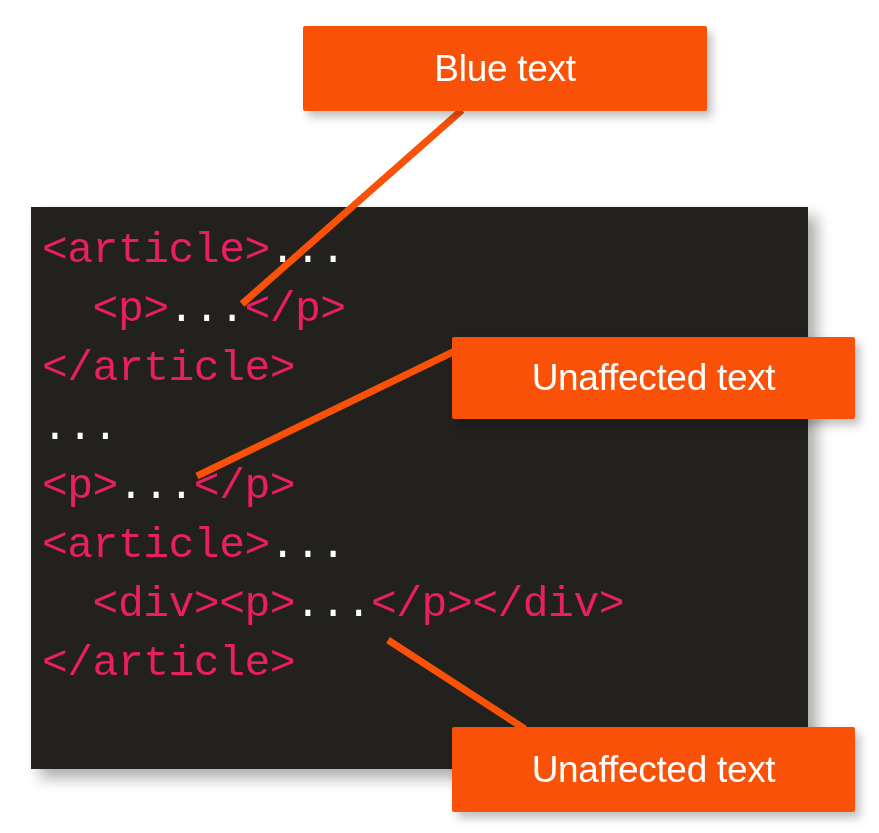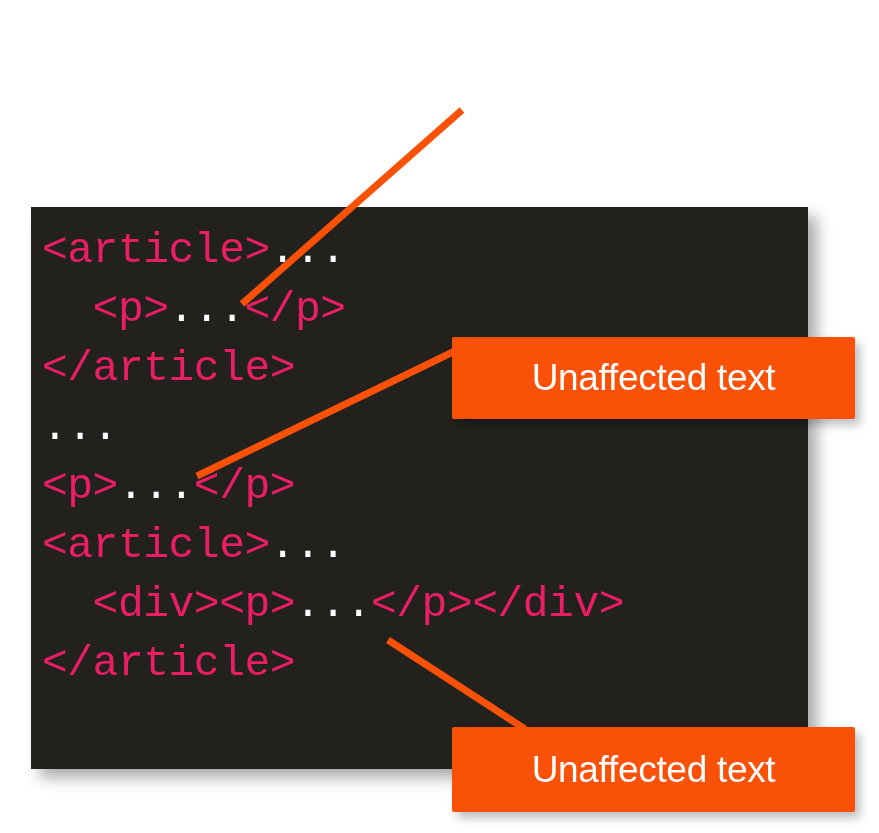--- a/index.html
+++ b/index.html
@@ -119,20 +119,23 @@
   </div>
 
   <svg id="connectors" viewBox="0 0 879 833" xmlns="http://www.w3.org/2000/svg">
     <g id="connector-group">
         <line x1="462" y1="110" x2="242" y2="304" stroke="#f95108" stroke-width="7" stroke-linecap="butt"></line>
         <line x1="455" y1="351" x2="197" y2="476" stroke="#f95108" stroke-width="7" stroke-linecap="butt"></line>
         <line x1="388" y1="640" x2="525" y2="729" stroke="#f95108" stroke-width="7" stroke-linecap="butt"></line>
       </g>
   </svg>
 
+  <div class="callout" id="callout-blue-text" style="background: rgb(249, 81, 8); color: rgb(255, 255, 255);">
+    <span class="callout-label">Blue text</span>
+  </div>
 
   <div class="callout" id="callout-unaffected-1" style="background: rgb(249, 81, 8); color: rgb(255, 255, 255);">
     <span class="callout-label">Unaffected text</span>
   </div>
 
   <div class="callout" id="callout-unaffected-2" style="background: rgb(249, 81, 8); color: rgb(255, 255, 255);">
     <span class="callout-label">Unaffected text</span>
   </div>
 
 </div>

